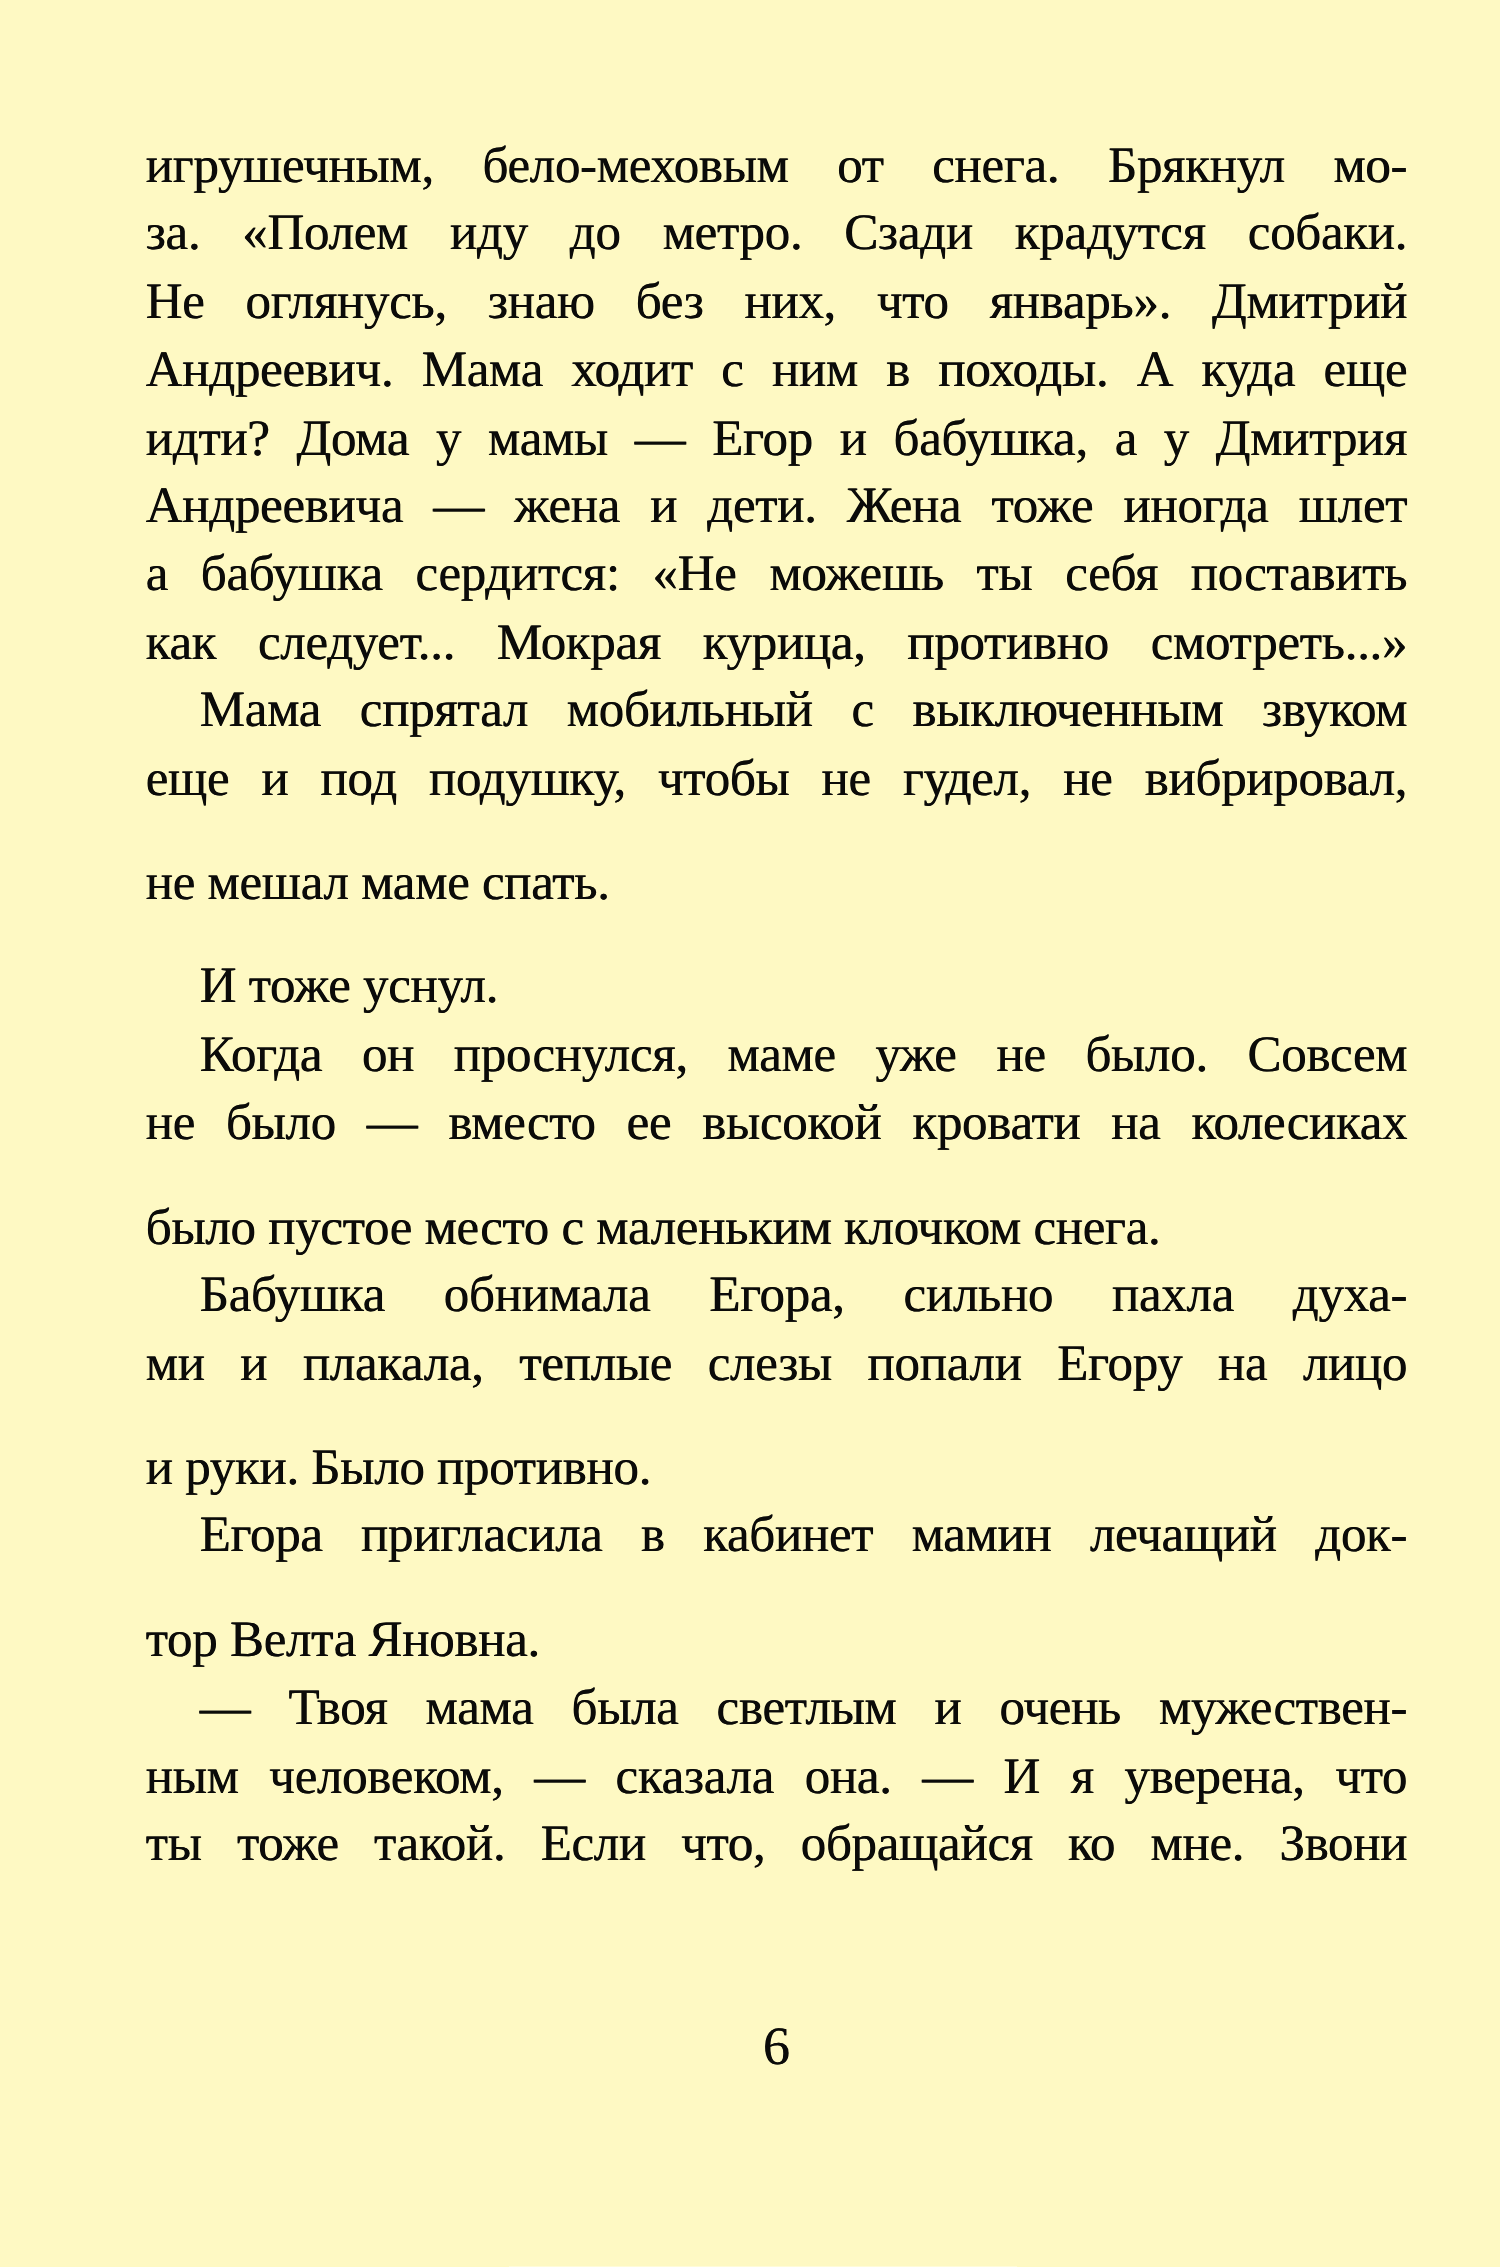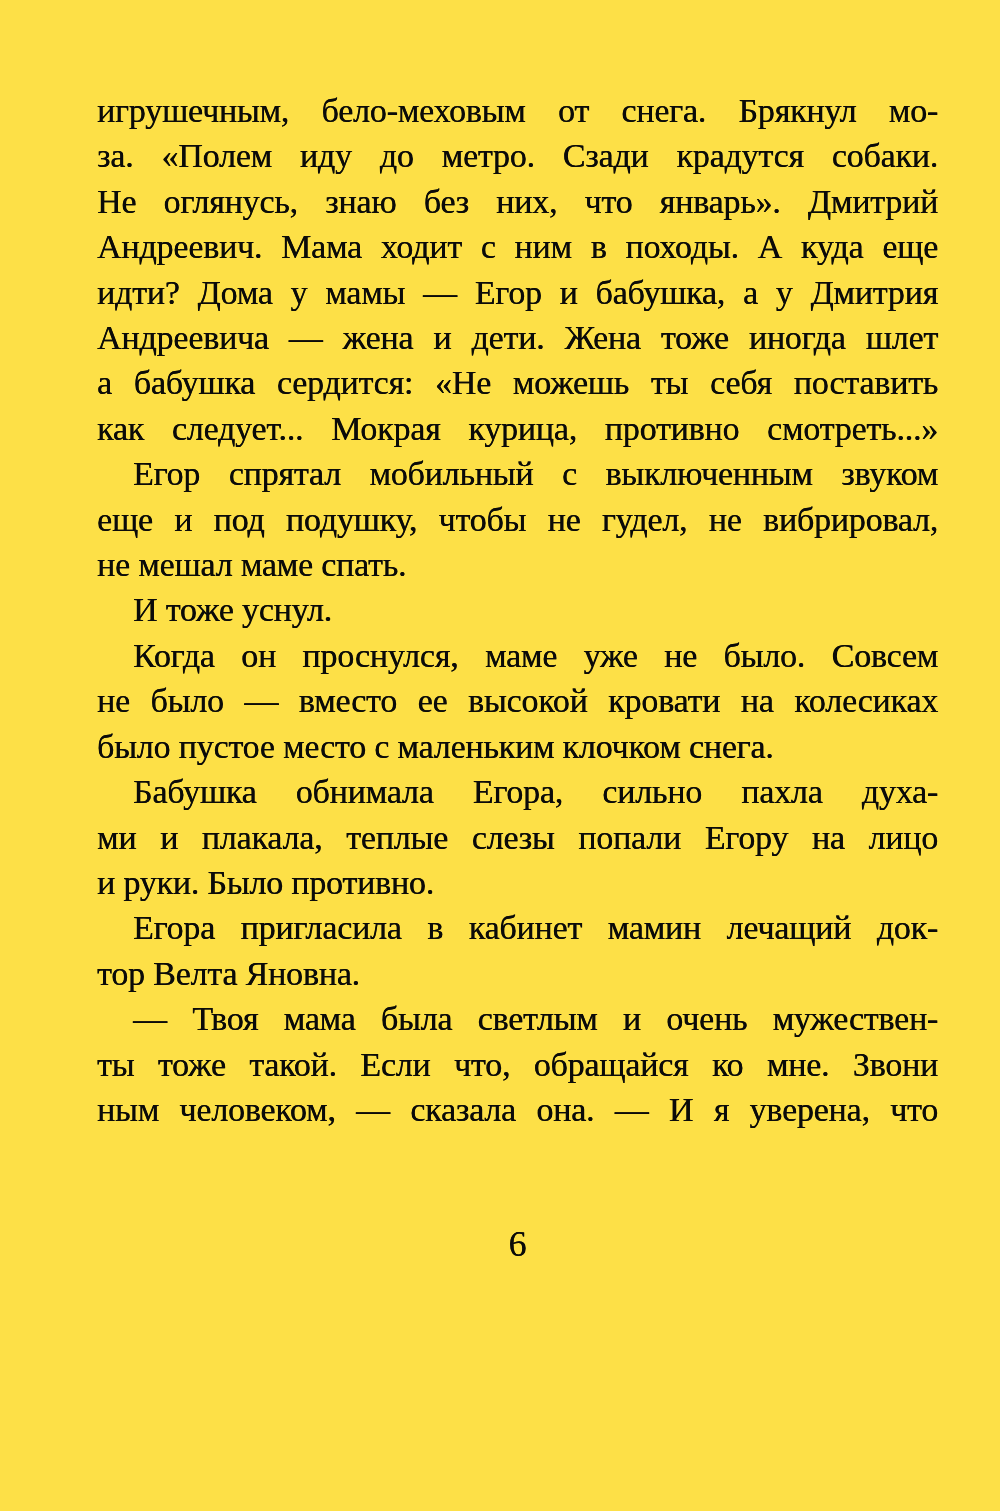--- a/index.html
+++ b/index.html
@@ -8,21 +8,21 @@
     width: 1000px;
     height: 1511px;
     background: #ffffff;
     overflow: hidden;
   }
   .page {
     box-sizing: border-box;
     width: 1000px;
     height: 1511px;
     padding: 88px 62px 0 97px;
-    background: #fde047;
+    background: #fef9c3;
     font-family: "Liberation Serif", "DejaVu Serif", serif;
     color: #0b0b09;
     font-size: 34px;
     line-height: 45.4px;
     letter-spacing: -0.2px;
     text-shadow: 0.35px 0 0 currentColor; 
   }
   .text-block {
     width: 100%;
   }
@@ -30,20 +30,21 @@
     margin: 0;
     padding: 0;
   }
   .line {
     text-align: justify;
     text-align-last: justify;
     white-space: normal;
   }
   .line.no-justify {
     text-align-last: left;
+    margin-top: 24px;
   }
   .line.indent {
     text-indent: 36px;
   }
   .page-number {
     margin-top: 92px;
     text-align: center;
     font-size: 36px;
     line-height: 40px;
     letter-spacing: 0;
@@ -58,21 +59,21 @@
         <div class="line">игрушечным, бело-меховым от снега. Брякнул мо-</div>
         <div class="line">за. «Полем иду до метро. Сзади крадутся собаки.</div>
         <div class="line">Не оглянусь, знаю без них, что январь». Дмитрий</div>
         <div class="line">Андреевич. Мама ходит с ним в походы. А куда еще</div>
         <div class="line">идти? Дома у мамы — Егор и бабушка, а у Дмитрия</div>
         <div class="line">Андреевича — жена и дети. Жена тоже иногда шлет</div>
         <div class="line">а бабушка сердится: «Не можешь ты себя поставить</div>
         <div class="line">как следует... Мокрая курица, противно смотреть...»</div>
       </div>
       <div class="paragraph">
-        <div class="line indent">Егор спрятал мобильный с выключенным звуком</div>
+        <div class="line indent">Мама спрятал мобильный с выключенным звуком</div>
         <div class="line">еще и под подушку, чтобы не гудел, не вибрировал,</div>
         <div class="line no-justify">не мешал маме спать.</div>
       </div>
       <div class="paragraph">
         <div class="line indent no-justify">И тоже уснул.</div>
       </div>
       <div class="paragraph">
         <div class="line indent">Когда он проснулся, маме уже не было. Совсем</div>
         <div class="line">не было — вместо ее высокой кровати на колесиках</div>
         <div class="line no-justify">было пустое место с маленьким клочком снега.</div>
@@ -81,18 +82,18 @@
         <div class="line indent">Бабушка обнимала Егора, сильно пахла духа-</div>
         <div class="line">ми и плакала, теплые слезы попали Егору на лицо</div>
         <div class="line no-justify">и руки. Было противно.</div>
       </div>
       <div class="paragraph">
         <div class="line indent">Егора пригласила в кабинет мамин лечащий док-</div>
         <div class="line no-justify">тор Велта Яновна.</div>
       </div>
       <div class="paragraph">
         <div class="line indent">— Твоя мама была светлым и очень мужествен-</div>
+        <div class="line">ным человеком, — сказала она. — И я уверена, что</div>
         <div class="line">ты тоже такой. Если что, обращайся ко мне. Звони</div>
-        <div class="line">ным человеком, — сказала она. — И я уверена, что</div>
       </div>
     </main>
   <div class="page-number">6</div>
 </div>
 
 </body></html>

